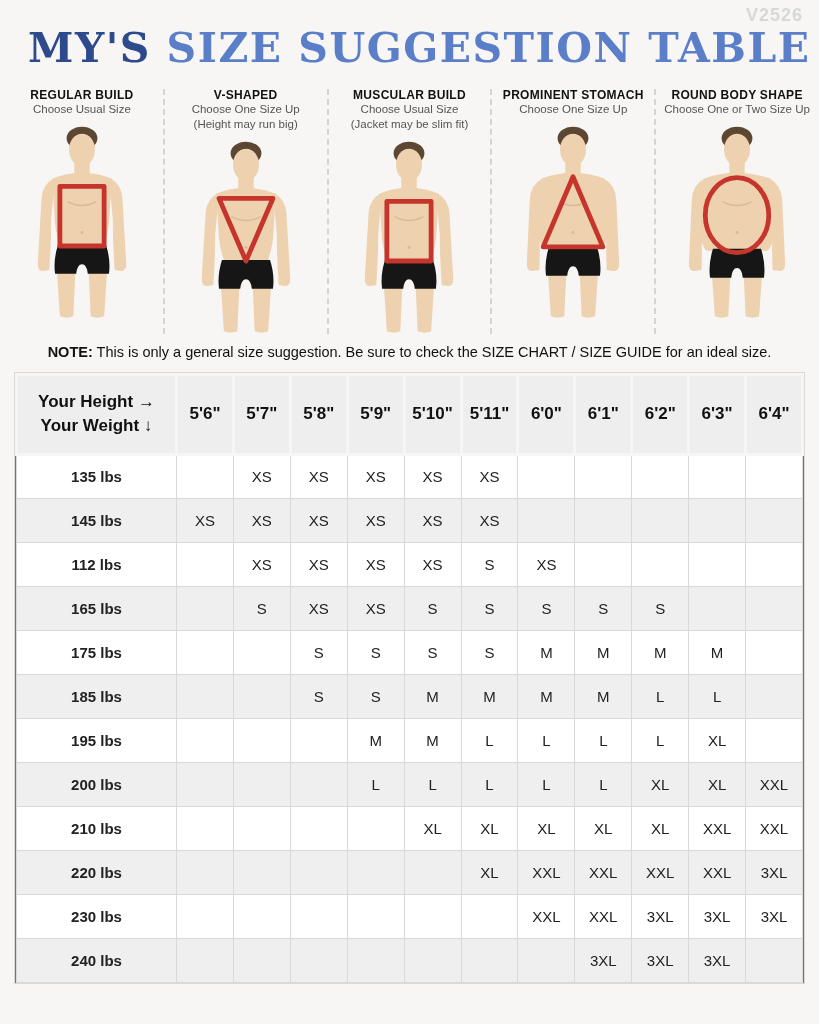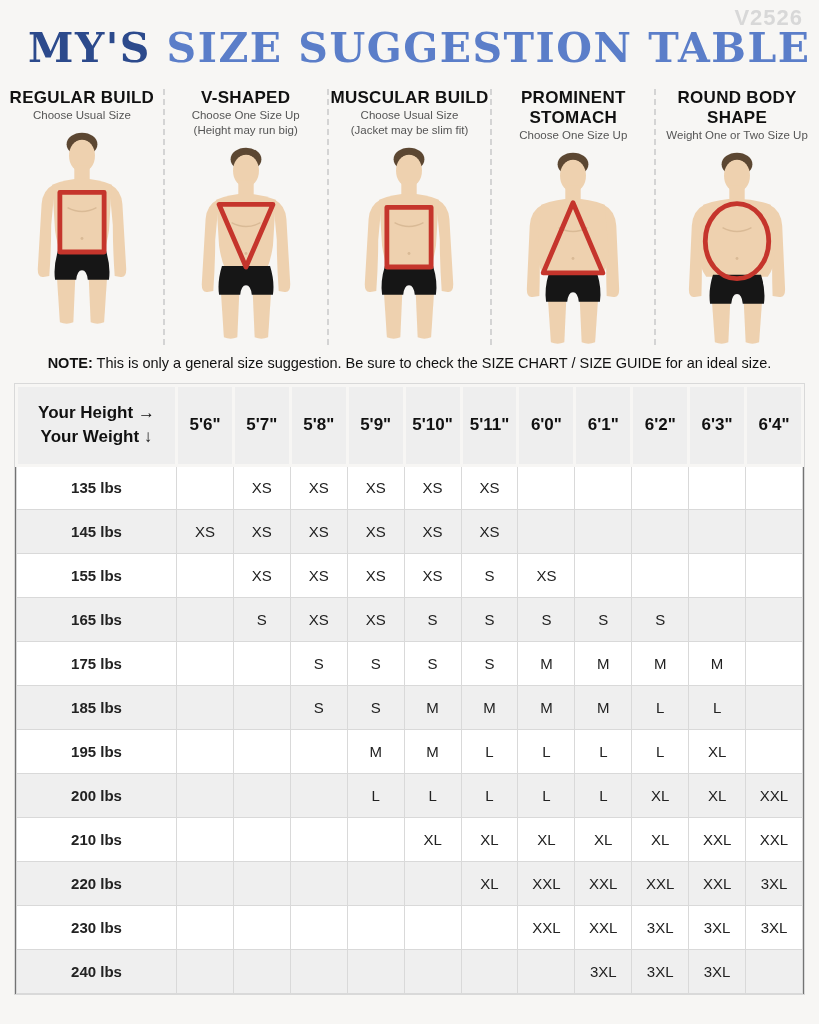--- a/index.html
+++ b/index.html
@@ -9,21 +9,21 @@
     font-family: "Liberation Sans", sans-serif;
     width: 819px;
     height: 1024px;
     position: relative;
     overflow: hidden;
   }
   .watermark {
     position: absolute;
     top: 5px;
     right: 16px;
-    font-size: 22px;
+    font-size: 18px;
     font-weight: bold;
     letter-spacing: 1px;
     color: #d8d8d8;
   }
   h1.title {
     margin: 27px 0 0 28px;
     font-family: "DejaVu Serif", serif;
     font-weight: bold;
     font-size: 41px;
     letter-spacing: 1.5px;
@@ -47,21 +47,21 @@
   .panel + .panel::before {
     content: "";
     position: absolute;
     left: -1px;
     top: 4px;
     bottom: 2px;
     border-left: 2px dashed #d4d4d4;
   }
   .panel-name {
     font-weight: bold;
-    font-size: 17px;
+    font-size: 12px;
     color: #111;
     letter-spacing: 0.3px;
   }
   .panel-advice, .panel-note {
     font-size: 11.5px;
     color: #555;
     line-height: 1.3;
   }
   .figure-box {
     margin-top: 2px;
@@ -207,21 +207,21 @@
           <path d="M42,62 Q75,50 108,62 L111,98 Q114,122 106,135 L44,135 Q36,122 39,98 Z" fill="#eed1af"></path>
           <path d="M60,86 Q75,94 90,86" stroke="#d9ba96" stroke-width="1.5" fill="none"></path>
           <circle cx="75" cy="118" r="1.5" fill="#d9ba96"></circle>
           <path d="M50,133 L100,133 Q105,149 103,163 L81,163 Q80,153 75,153 Q70,153 69,163 L47,163 Q45,149 50,133 Z" fill="#161616"></path>
           <path d="M75,60 L106,133 L44,133 Z" fill="none" stroke="#c5352c" stroke-width="5" stroke-linejoin="round"></path>
         </svg>
       </div>
     </div>
     <div class="panel">
       <div class="panel-name">ROUND BODY SHAPE</div>
-      <div class="panel-advice">Weight One or Two Size Up</div>
+      <div class="panel-advice">Choose One or Two Size Up</div>
       <div class="figure-box">
         <svg viewBox="0 0 150 210" width="152" height="202">
           <path d="M49,163 L68,163 L66,205 Q59,208 52,205 Z" fill="#eed1af"></path>
           <path d="M82,163 L101,163 L98,205 Q91,208 84,205 Z" fill="#eed1af"></path>
           <ellipse cx="75" cy="20" rx="16" ry="12" fill="#5c4732"></ellipse>
           <ellipse cx="75" cy="32" rx="13.5" ry="17" fill="#eed1af"></ellipse>
           <path d="M61,26 Q61,12 75,12 Q89,12 89,26 Q86,16 75,15 Q64,16 61,26" fill="#5c4732"></path>
           <rect x="67" y="42" width="16" height="20" fill="#eed1af"></rect>
           <path d="M41,62 Q29,68 28,84 L25,150 Q25,159 31,158 L38,157 Q39,128 38,104 L41,84 Z" fill="#eed1af"></path>
           <path d="M109,62 Q121,68 122,84 L125,150 Q125,159 119,158 L112,157 Q111,128 112,104 L109,84 Z" fill="#eed1af"></path>
@@ -281,21 +281,21 @@
           <td>XS</td>
           <td>XS</td>
           <td>XS</td>
           <td></td>
           <td></td>
           <td></td>
           <td></td>
           <td></td>
         </tr>
         <tr>
-          <td class="weight">155 lbs</td>
+          <td class="weight">112 lbs</td>
           <td></td>
           <td>XS</td>
           <td>XS</td>
           <td>XS</td>
           <td>XS</td>
           <td>S</td>
           <td>XS</td>
           <td></td>
           <td></td>
           <td></td>

